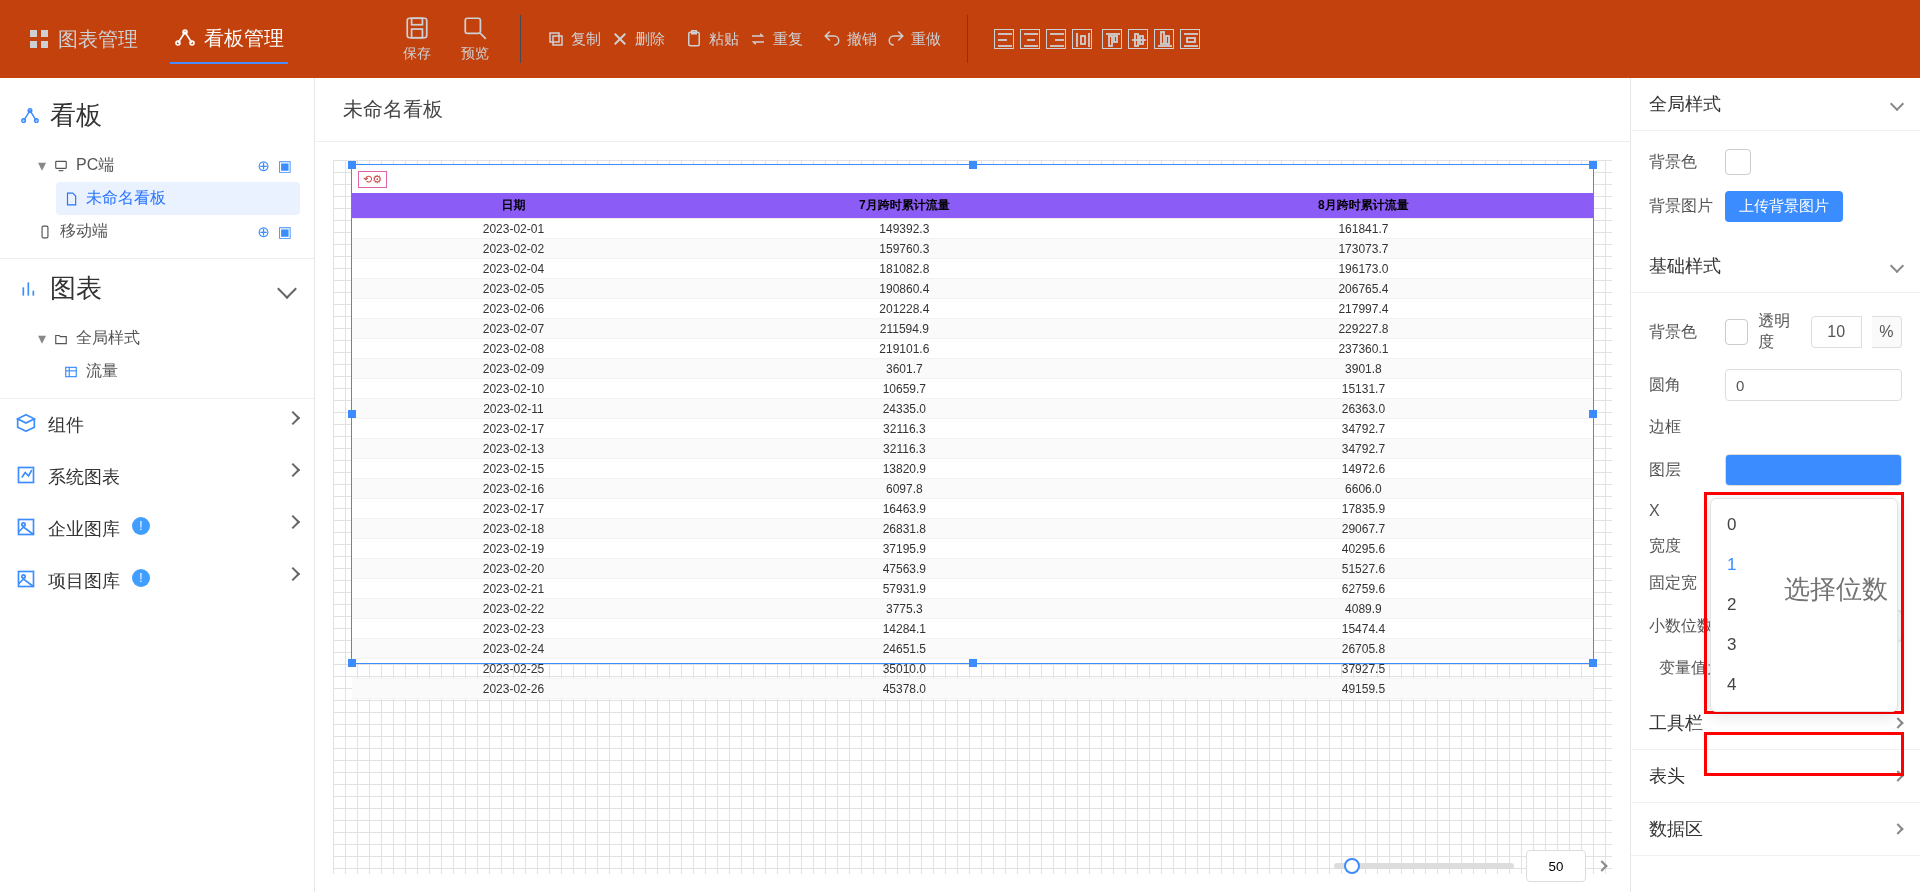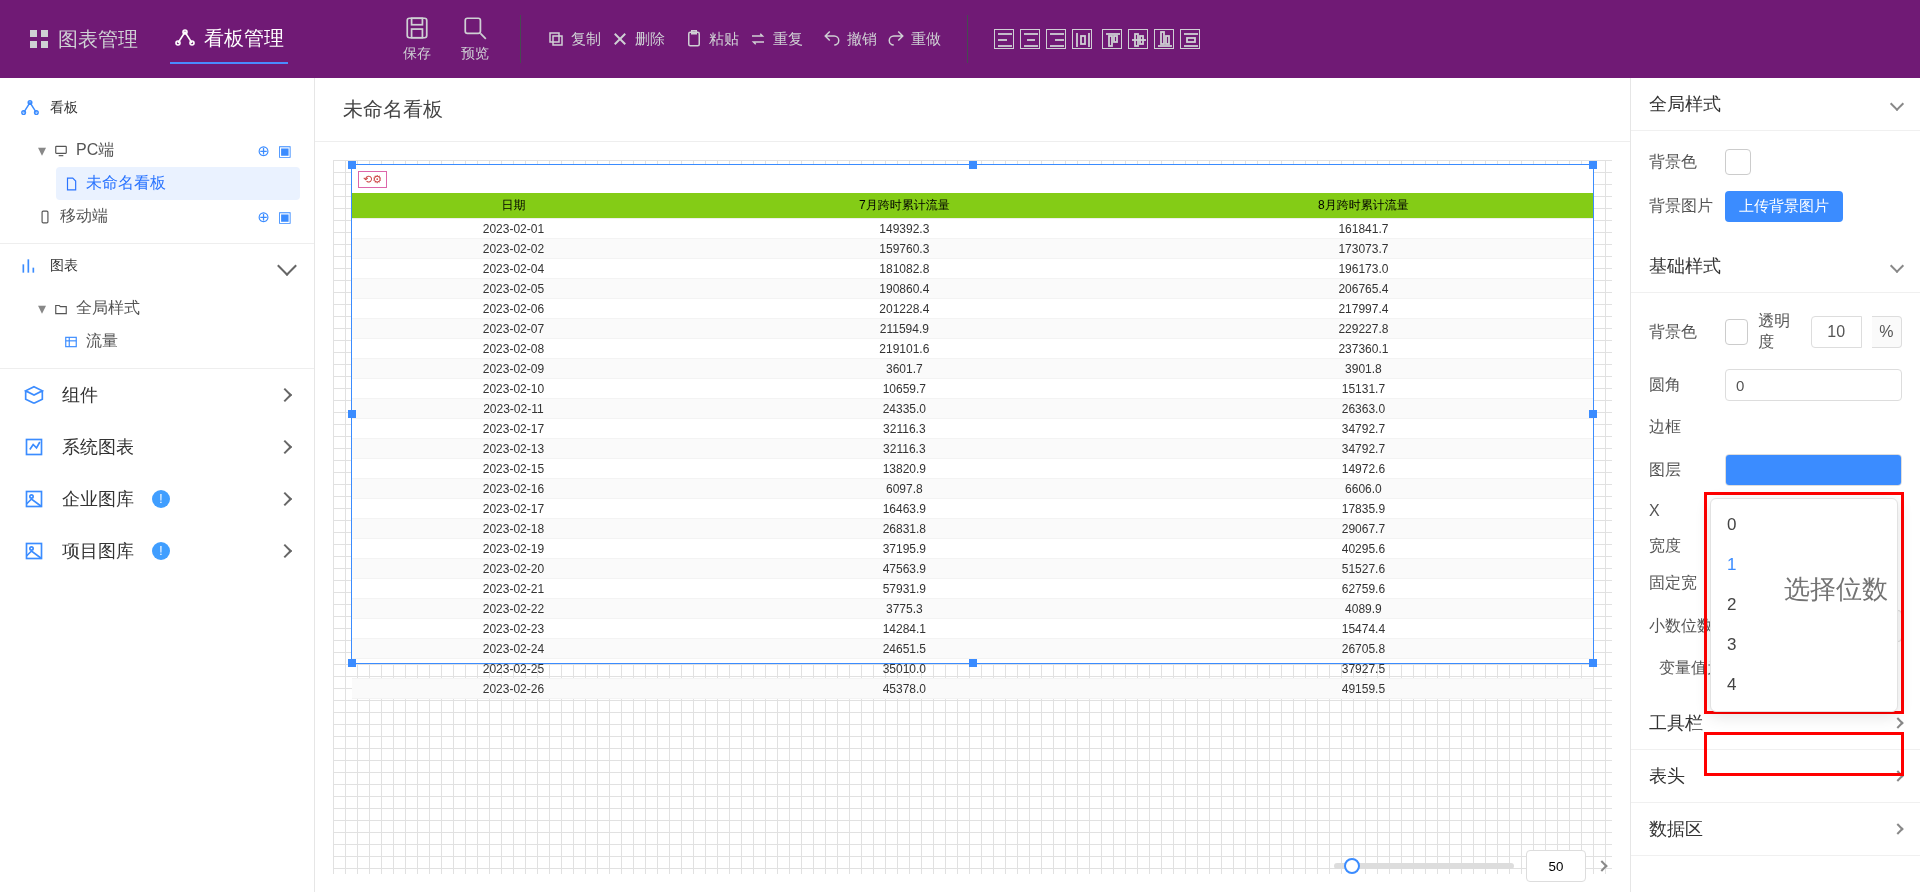--- a/index.html
+++ b/index.html
@@ -1,64 +1,64 @@
 <!DOCTYPE html>
 <html><head>
 <meta charset="utf-8">
 <style>
 * { margin: 0; padding: 0; box-sizing: border-box; font-family: "Microsoft YaHei", Arial, sans-serif; }
 body { background: #f5f5f5; width: 1920px; height: 892px; overflow: hidden; }
 
 
-.top-bar { background: #701a75; height: 78px; display: flex; align-items: center; padding: 0 24px; color: #cfd0d4; }
+.top-bar { background: #c2410c; height: 78px; display: flex; align-items: center; padding: 0 24px; color: #cfd0d4; }
 .top-tabs { display: flex; gap: 28px; align-items: center; }
 .top-tab { display: flex; align-items: center; gap: 8px; padding: 10px 4px; font-size: 20px; cursor: pointer; }
 .top-tab.active { color: #fff; border-bottom: 2px solid #4a8bff; }
 .tab-icon { width: 22px; height: 22px; display: inline-flex; align-items: center; justify-content: center; }
 
 .tool-groups { display: flex; gap: 20px; margin-left: 110px; align-items: center; }
 .tool-item { display: flex; flex-direction: column; align-items: center; gap: 4px; font-size: 14px; cursor: pointer; color: #cfd0d4; min-width: 38px; }
 .tool-row { display: flex; flex-direction: row; align-items: center; gap: 6px; font-size: 15px; cursor: pointer; color: #cfd0d4; }
 .tool-col { display: flex; flex-direction: row; gap: 10px; justify-content: space-between; }
 .vsep { width: 1px; height: 48px; background: #474a52; margin: 0 6px; }
 .icon-btns { display: flex; gap: 6px; }
 .small-icon { width: 20px; height: 20px; border: 1.5px solid #cfd0d4; display: inline-block; }
 
 
 .layout { display: flex; height: calc(892px - 78px); }
 .sidebar-left { width: 315px; background: #fff; border-right: 1px solid #e6e6e6; padding: 8px 0; display: flex; flex-direction: column; }
 .panel-section { border-bottom: 1px solid #eee; }
-.panel-header { padding: 12px 20px; display: flex; align-items: center; gap: 10px; font-size: 14px; color: #333; cursor: pointer; }
+.panel-header { padding: 12px 20px; display: flex; align-items: center; gap: 10px; font-size: 26px; color: #333; cursor: pointer; }
 .panel-header .flex-g { flex: 1; }
 .chev { width: 14px; height: 14px; border-right: 2px solid #666; border-bottom: 2px solid #666; transform: rotate(-45deg); }
 .chev.down { transform: rotate(45deg); }
 .tree { padding: 4px 14px 10px 30px; }
 .tree-item { display: flex; align-items: center; gap: 8px; padding: 6px 8px; font-size: 16px; color: #555; cursor: pointer; border-radius: 4px; }
 .tree-item.selected { background: #eaf2ff; color: #2a74ff; }
 .tree-sub { padding-left: 26px; }
 .add-icons { margin-left: auto; display: flex; gap: 8px; }
 .add-icons span { color: #3b8cff; font-size: 15px; }
-.row-item { padding: 14px 24px; display: flex; align-items: center; gap: 18px; font-size: 18px; color: #333; cursor: pointer; }
+.row-item { padding: 14px 16px; display: flex; align-items: flex-start; gap: 12px; font-size: 18px; color: #333; cursor: pointer; }
 .row-item .chev-r { margin-left: auto; width: 10px; height: 10px; border-right: 2px solid #666; border-bottom: 2px solid #666; transform: rotate(-45deg); }
 .badge { width: 18px; height: 18px; border-radius: 50%; background: #409eff; color: #fff; font-size: 12px; display: inline-flex; align-items: center; justify-content: center; }
 
 
 .center { flex: 1; background: #fff; display: flex; flex-direction: column; position: relative; }
 .center-title { padding: 18px 28px; font-size: 20px; color: #444; border-bottom: 1px solid #eee; }
 .canvas-wrap { flex: 1; overflow: hidden; background: #fff; position: relative; padding: 18px; }
 .grid-bg { width: 100%; height: 100%; background-image: linear-gradient(#e1e1e1 1px, transparent 1px), linear-gradient(90deg, #e1e1e1 1px, transparent 1px); background-size: 12px 12px; position: relative; }
 .selected-box { position: absolute; left: 18px; top: 4px; right: 18px; height: 500px; border: 1px solid #3b8cff; background: #fff; }
 .sel-handle { position: absolute; width: 8px; height: 8px; background: #3b8cff; }
 .h-tl { top: -4px; left: -4px; } .h-tr { top: -4px; right: -4px; } .h-bl { bottom: -4px; left: -4px; } .h-br { bottom: -4px; right: -4px; }
 .h-t { top: -4px; left: 50%; margin-left: -4px; } .h-b { bottom: -4px; left: 50%; margin-left: -4px; }
 .h-l { left: -4px; top: 50%; margin-top: -4px; } .h-r { right: -4px; top: 50%; margin-top: -4px; }
 .box-label { position: absolute; top: 6px; left: 6px; background: #fff; border: 1px solid #d6a; color: #c44; font-size: 11px; padding: 1px 4px; }
 
 .data-table { width: 100%; margin-top: 28px; font-size: 12px; border-collapse: collapse; }
-.data-table th { background: #84cc16; font-weight: normal; padding: 4px; border-bottom: 1px solid #eee; }
+.data-table th { background: #8b5cf6; font-weight: bold; padding: 4px; border-bottom: 1px solid #eee; }
 .data-table td { text-align: center; padding: 2.5px 4px; border-bottom: 1px solid #f3f3f3; color: #333; }
 .data-table tr:nth-child(even) td { background: #fafafa; }
 
 .zoom-bar { position: absolute; bottom: 10px; right: 24px; display: flex; align-items: center; gap: 12px; }
 .zoom-track { width: 180px; height: 6px; background: #ddd; border-radius: 4px; position: relative; }
 .zoom-thumb { width: 16px; height: 16px; border: 2px solid #3b8cff; border-radius: 50%; background: #fff; position: absolute; top: -5px; left: 10px; }
 .zoom-input { width: 60px; height: 32px; border: 1px solid #ddd; border-radius: 4px; text-align: center; }
 
 
 .sidebar-right { width: 290px; background: #fff; border-left: 1px solid #e6e6e6; overflow-y: auto; }

